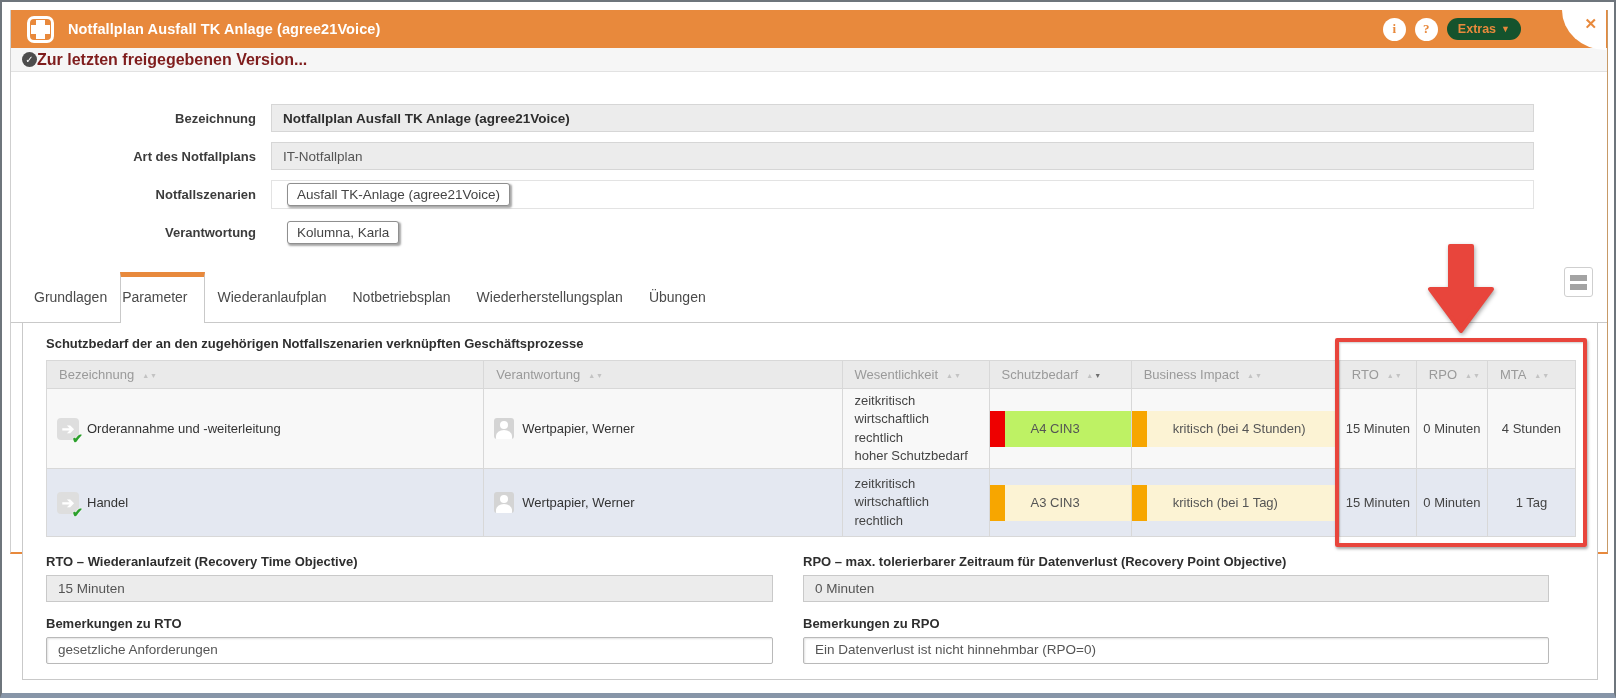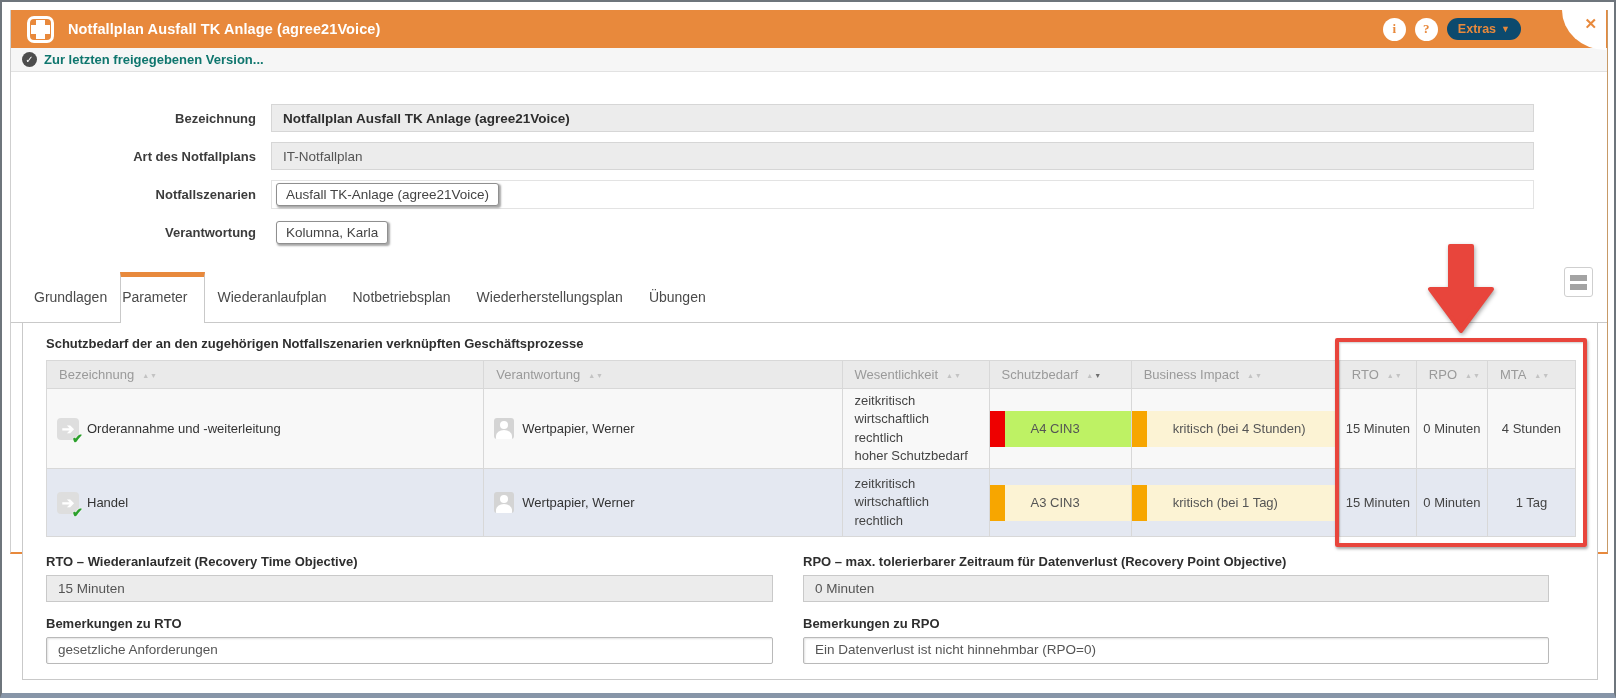--- a/index.html
+++ b/index.html
@@ -12,43 +12,43 @@
 
   
   .titlebar { height:38px; background:#e8893c; display:flex; align-items:center; padding:0 14px 0 16px; position:relative; }
   .firstaid { width:27px; height:27px; border:3px solid #fff; border-radius:7px; background:#e8893c; position:relative; flex:0 0 auto; }
   .firstaid::before { content:""; position:absolute; left:6px; top:1px; width:9px; height:19px; background:#fff; }
   .firstaid::after  { content:""; position:absolute; left:1px; top:6px; width:19px; height:9px; background:#fff; }
   .titletext { color:#fff; font-weight:bold; font-size:14.5px; margin-left:14px; letter-spacing:.1px; }
   .tb-right { margin-left:auto; display:flex; align-items:center; gap:9px; padding-right:72px; }
   .circle-btn { width:23px; height:23px; border-radius:50%; background:#fff; color:#e8893c; font-weight:bold;
                 font-size:13px; display:flex; align-items:center; justify-content:center; cursor:pointer; font-family:"Liberation Serif", serif; }
-  .extras-btn { background:#0c4a6e; color:#e8893c; font-weight:bold; font-size:12.5px; border-radius:12px;
+  .extras-btn { background:#14532d; color:#e8893c; font-weight:bold; font-size:12.5px; border-radius:12px;
                 padding:4px 11px; display:flex; align-items:center; gap:5px; cursor:pointer; }
   .extras-btn .caret { font-size:9px; line-height:1; }
 
   
   .close-corner { position:absolute; right:8px; top:8px; width:44px; height:40px; background:#fff;
                   border-bottom-left-radius:100%; z-index:30; }
   .close-x { position:absolute; right:9px; top:5px; color:#e8893c; font-size:15px; font-weight:bold; cursor:pointer; }
 
   
   .subbar { height:24px; background:#f6f6f6; border-bottom:1px solid #e2e2e2; display:flex; align-items:center; padding-left:11px; }
   .check-ic { width:15px; height:15px; border-radius:50%; background:#4d4d4d; color:#fff; font-size:10px; line-height:15px;
               text-align:center; flex:0 0 auto; }
-  .subbar-label { margin-left:7px; font-size:13px; font-weight:bold; color:#0f766e; cursor:pointer; }
+  .subbar-label { font-size:16px; font-weight:bold; color:#7f1d1d; cursor:pointer; }
 
   
   .form { padding-top:32px; }
   .frow { display:flex; align-items:center; height:28px; margin-bottom:10px; }
   .flabel { width:260px; text-align:right; font-size:13px; font-weight:bold; color:#3c3c3c; padding-right:15px; flex:0 0 auto; }
   .ffield { width:1263px; height:28px; background:#ececec; border:1px solid #d6d6d6; font-size:13.5px; color:#555;
             padding:0 11px; font-family:"Liberation Sans", sans-serif; }
   .ffield.bold { font-weight:bold; color:#2e2e2e; }
-  .chipfield { width:1263px; height:29px; background:#fff; border:1px solid #e3e3e3; display:flex; align-items:center; padding-left:4px; }
+  .chipfield { width:1263px; height:29px; background:#fff; border:1px solid #e3e3e3; display:flex; align-items:center; padding-left:15px; }
   .chipfield.noborder { border-color:transparent; background:transparent; }
   .chip { background:#fff; border:1px solid #8f8f8f; border-radius:3px; padding:3px 9px; font-size:13.5px; color:#444;
           box-shadow:1.5px 1.5px 2px rgba(0,0,0,.35); cursor:pointer; white-space:nowrap; }
 
   
   .tabstrip { display:flex; align-items:flex-end; height:56px; margin-top:21px; border-bottom:1px solid #c9c9c9; padding:0 10px; position:relative; }
   .tab { font-size:14px; color:#4a4a4a; padding:14px 13px 17px 13px; cursor:pointer; white-space:nowrap; }
   .tab.active { border-left:1px solid #c9c9c9; border-right:1px solid #c9c9c9; border-top:5px solid #e8893c;
                 background:#fff; margin-bottom:-1px; padding:12px 16px 18px 1px; }
   .viewtoggle { position:absolute; right:14px; top:0px; width:29px; height:30px; background:#fff; border:1px solid #cfcfcf;

